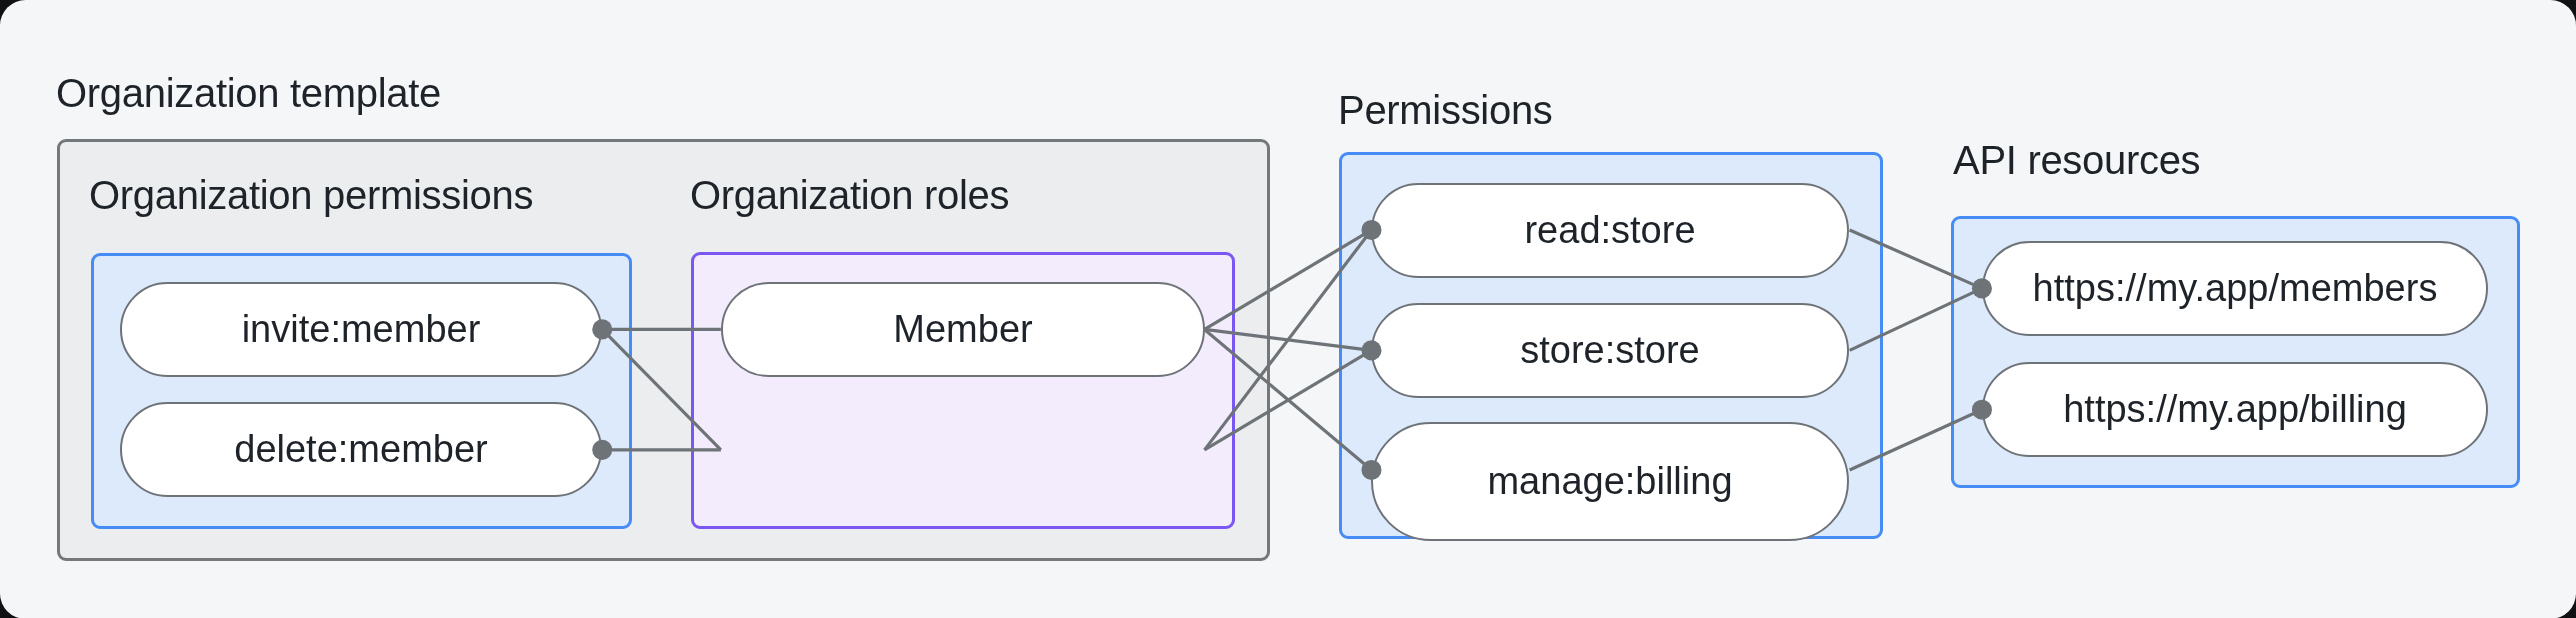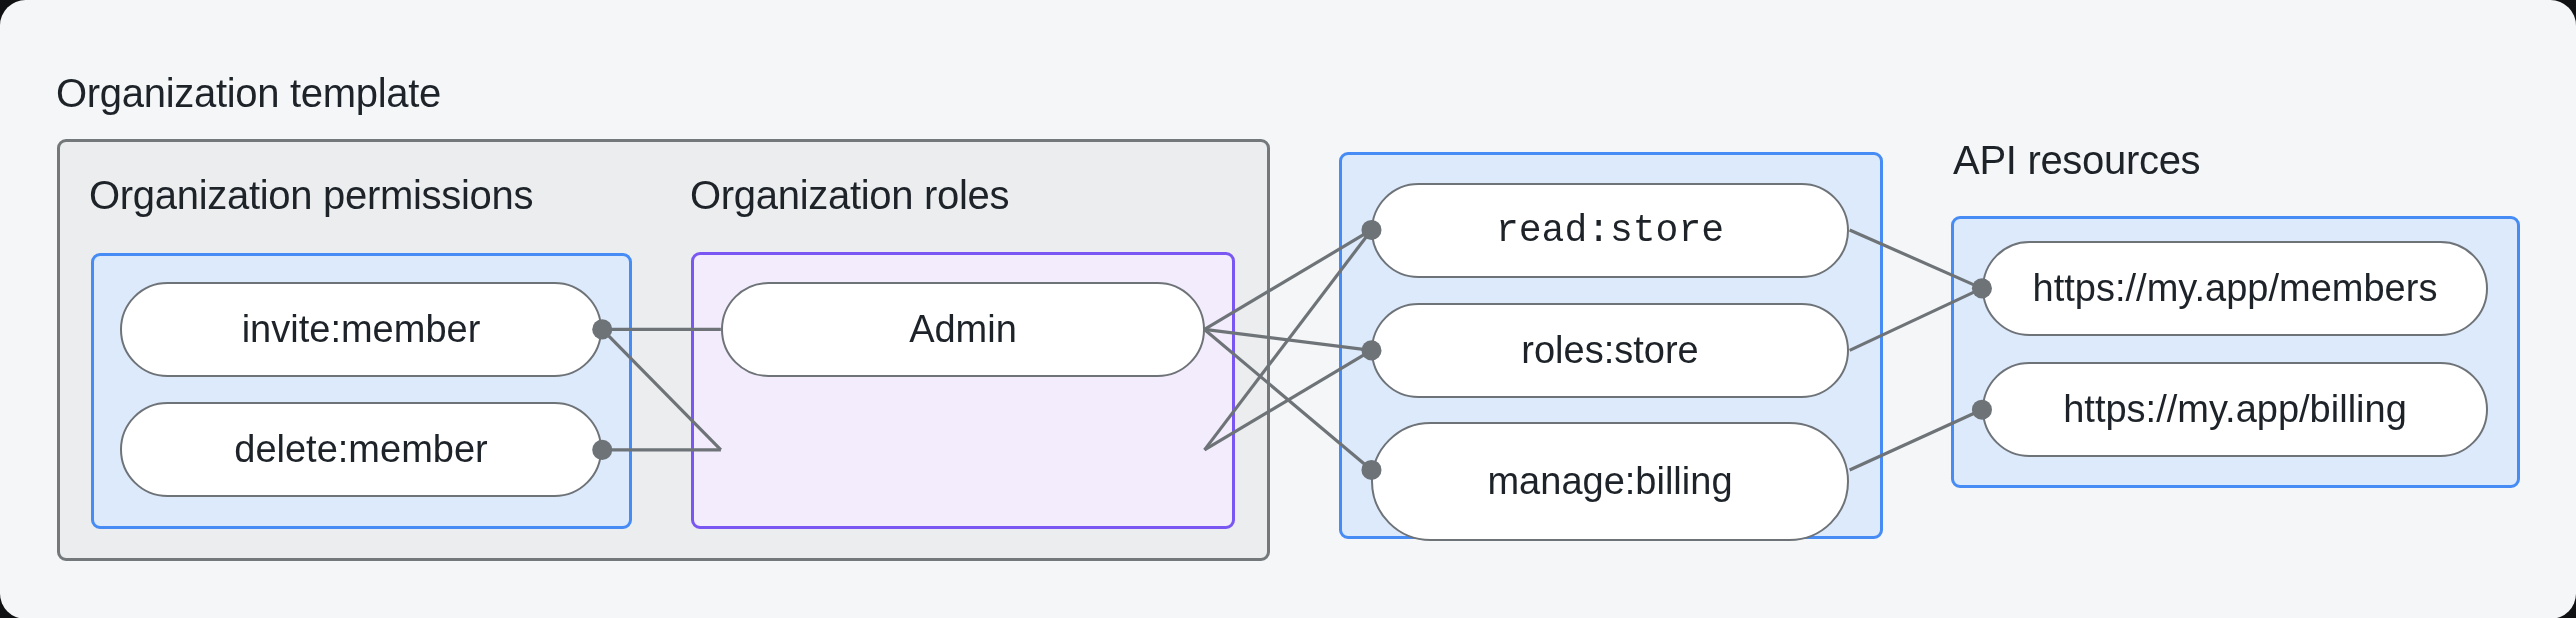--- a/index.html
+++ b/index.html
@@ -57,47 +57,48 @@
 <div class="canvas">
 
   <div class="heading" style="left:56px;top:71px;">Organization template</div>
 
   <div class="group-box box-gray" style="left:57px;top:139px;width:1213px;height:422px;"></div>
 
   <div class="heading" style="left:89px;top:173px;">Organization permissions</div>
 
   <div class="heading" style="left:690px;top:173px;">Organization roles</div>
 
+  <div class="heading" style="left:1338px;top:88px;">Permissions</div>
 
   <div class="heading" style="left:1953px;top:138px;">API resources</div>
 
   <div class="group-box box-blue" style="left:91px;top:253px;width:541px;height:276px;"></div>
 
   <div class="group-box box-purple" style="left:691px;top:252px;width:544px;height:277px;"></div>
 
   <div class="group-box box-blue" style="left:1339px;top:152px;width:544px;height:387px;"></div>
 
   <div class="group-box box-blue" style="left:1951px;top:216px;width:569px;height:272px;"></div>
 
   <div class="pill" style="left:120px;top:282px;width:482px;height:95px;justify-content:center;">
     <span>invite:member</span>
   </div>
   <div class="pill" style="left:120px;top:402px;width:482px;height:95px;">
     <span>delete:member</span>
   </div>
 
   <div class="pill" style="left:721px;top:282px;width:484px;height:95px;">
-    <span>Admin</span>
+    <span>Member</span>
   </div>
 
-  <div class="pill" style="left:1371px;top:183px;width:478px;height:95px;font-family:Liberation Mono, monospace;">
+  <div class="pill" style="left:1371px;top:183px;width:478px;height:95px;">
     <span>read:store</span>
   </div>
   <div class="pill" style="left:1371px;top:303px;width:478px;height:95px;">
-    <span>roles:store</span>
+    <span>store:store</span>
   </div>
   <div class="pill" style="left:1371px;top:422px;width:478px;height:119px;">
     <span>manage:billing</span>
   </div>
 
   <div class="pill" style="left:1982px;top:241px;width:506px;height:95px;">
     <span>https://my.app/members</span>
   </div>
   <div class="pill" style="left:1982px;top:362px;width:506px;height:95px;">
     <span>https://my.app/billing</span>

